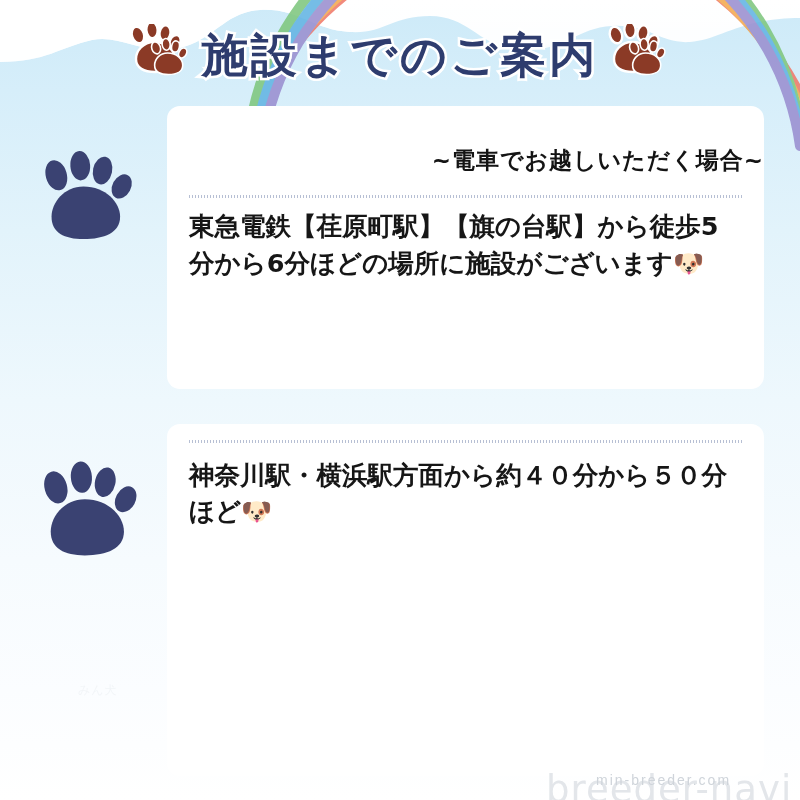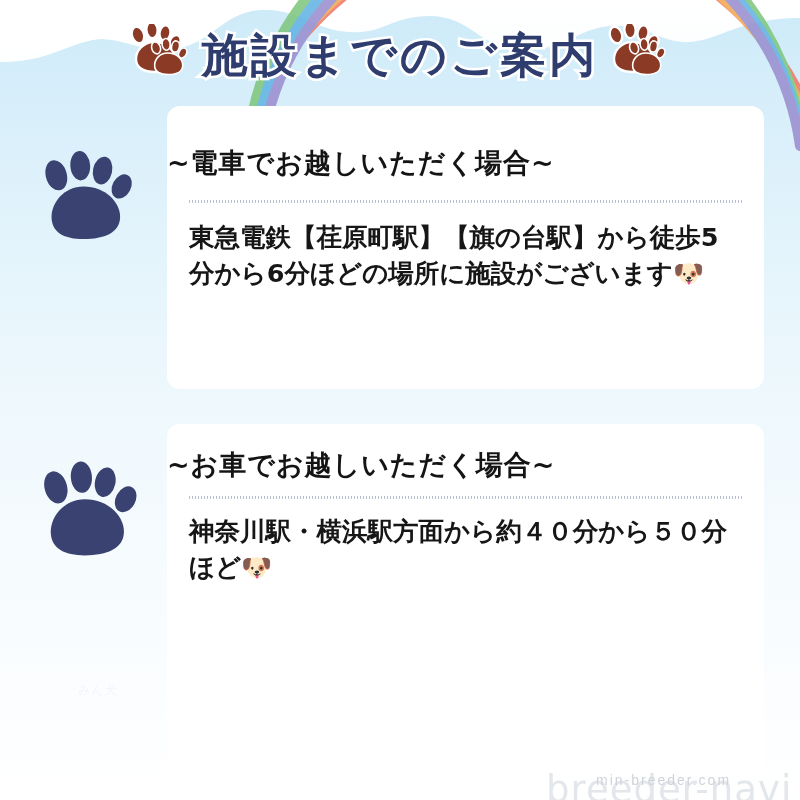--- a/index.html
+++ b/index.html
@@ -82,43 +82,43 @@
   .card {
     position: absolute;
     background: #ffffff;
     border-radius: 13px;
     box-sizing: border-box;
   }
   #card-train { left: 167px; top: 106px; width: 597px; height: 283px; }
   #card-car   { left: 167px; top: 424px; width: 597px; height: 352px; }
 
   .card-heading {
-    text-align: left;
-    font-size: 27px;
+    text-align: right;
+    font-size: 23px;
     font-weight: bold;
     color: #141414;
     letter-spacing: 1px;
     padding-top: 42px;
     line-height: 1.1;
   }
   #card-car .card-heading { padding-top: 26px; }
 
   .divider {
     margin: 22px 22px 0 22px;
     height: 3px;
     background-image: repeating-linear-gradient(
         to right,
         #aab4cc 0px, #aab4cc 1px,
         rgba(255,255,255,0) 1px, rgba(255,255,255,0) 3px);
     opacity: 0.85;
   }
   #card-car .divider { margin-top: 16px; }
 
   .card-body {
-    margin: 16px 20px 0 22px;
+    margin: 10px 20px 0 22px;
     font-size: 25.5px;
     font-weight: bold;
     color: #161616;
     line-height: 1.42;
     letter-spacing: 0px;
     word-break: break-all;
   }
   #card-car .card-body { margin-top: 14px; line-height: 1.43; }
 
   .emoji {
@@ -259,21 +259,20 @@
     </g>
   </svg>
 
   <div class="card" id="card-train">
     <div class="card-heading">~電車でお越しいただく場合~</div>
     <div class="divider"></div>
     <div class="card-body"><span>東急電鉄【荏原町駅】【旗の台駅】から徒歩5分から6分ほどの場所に施設がございます</span><span class="emoji">🐶</span></div>
   </div>
 
   <div class="card" id="card-car">
-    <div class="card-heading">~お車でお越しいただく場合~</div>
     <div class="divider"></div>
     <div class="card-body">
       <div><span>神奈川駅・横浜駅方面から約４０分から５０分ほど</span><span class="emoji">🐶</span></div>
     </div>
   </div>
 
   <div id="wm-faint">みん犬</div>
   <div id="wm-big">breeder-navi</div>
   <div id="wm-small">min-breeder.com</div>
 

